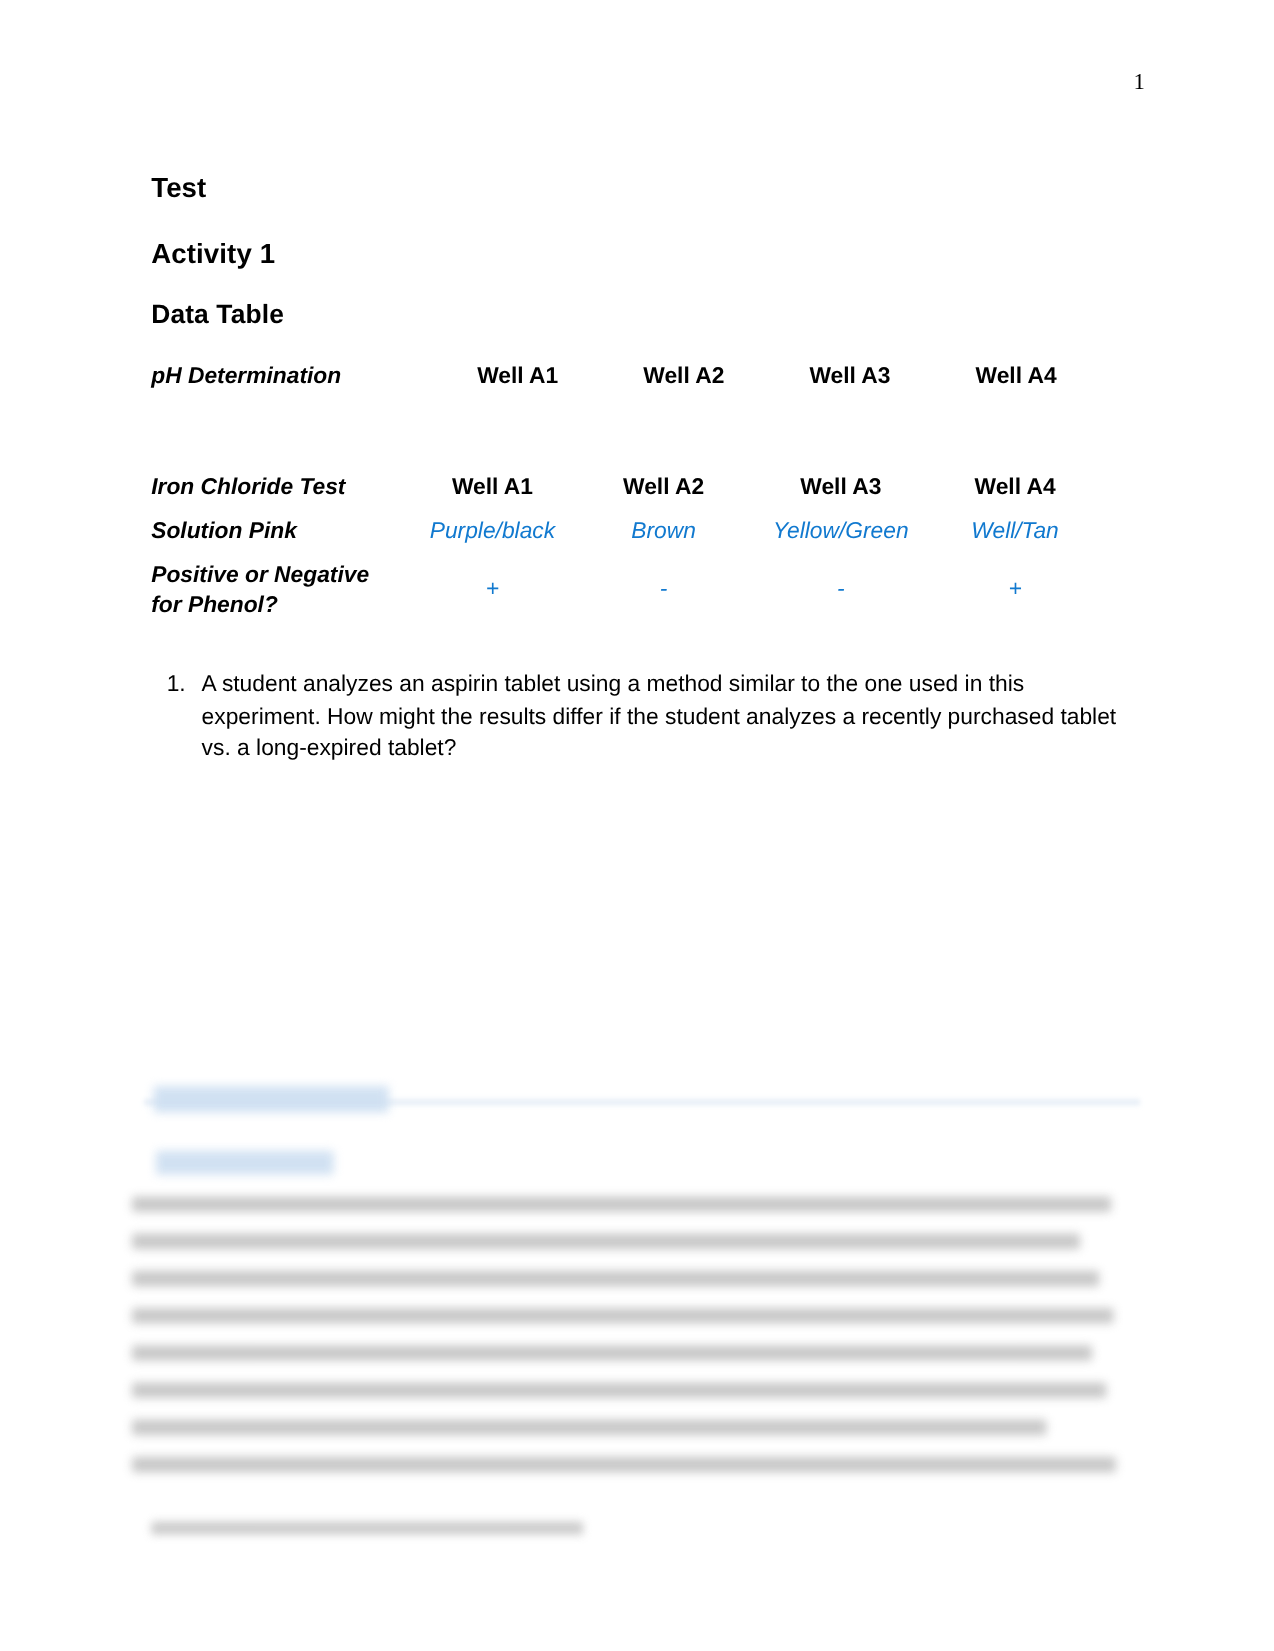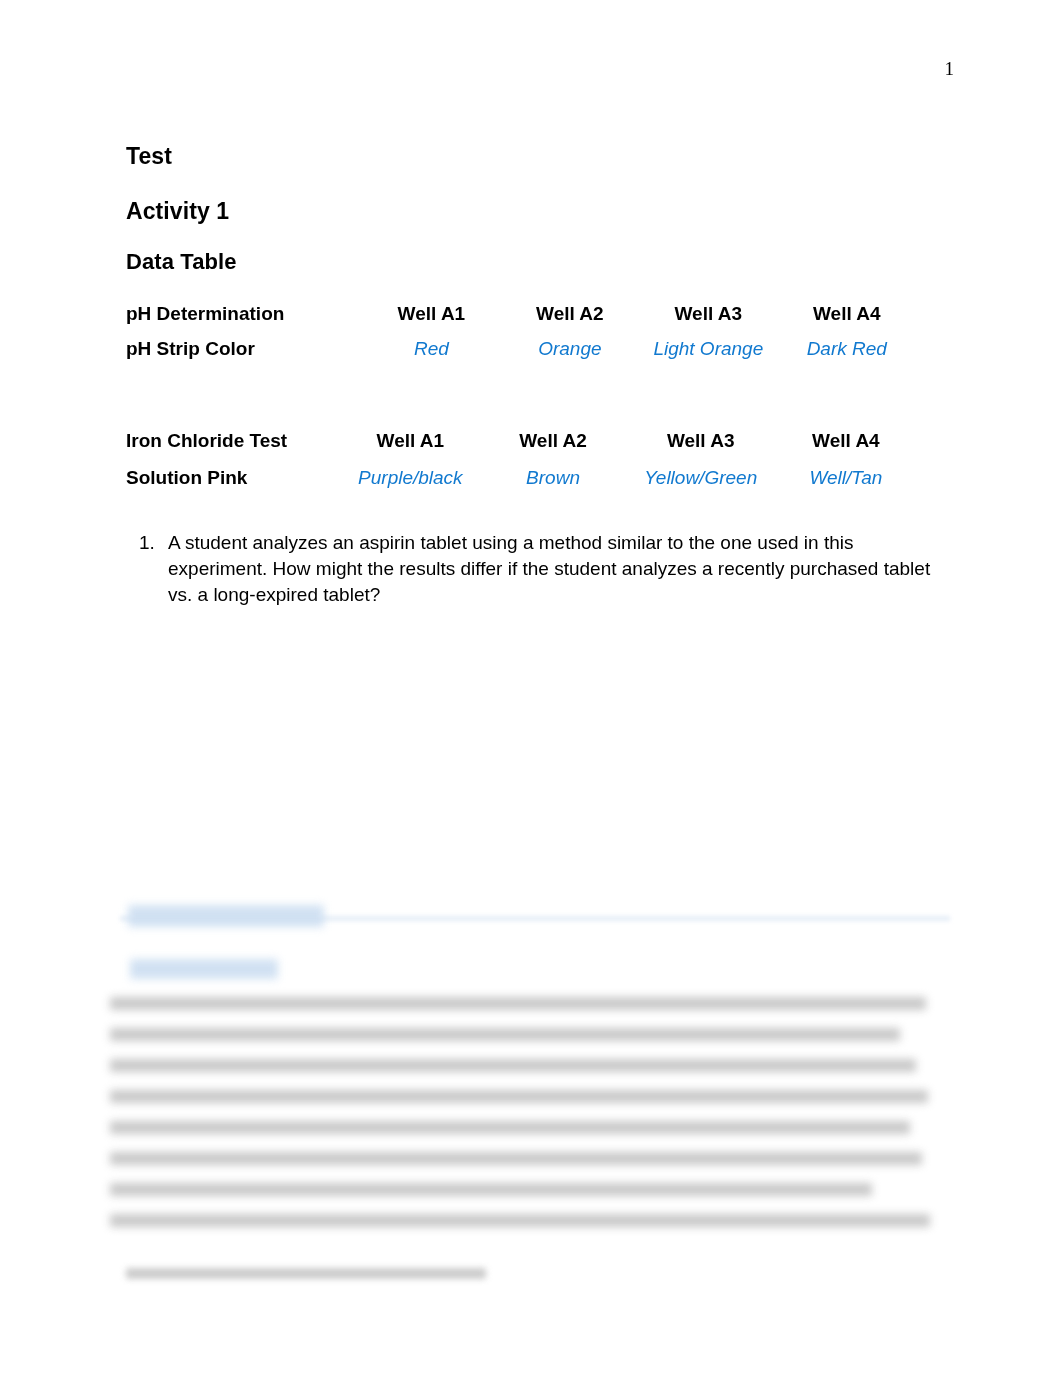--- a/index.html
+++ b/index.html
@@ -71,20 +71,21 @@
   .t2 .col-w2 { width: 145px; }
   .t2 .col-w3 { width: 150px; }
   .t2 .col-w4 { width: 140px; }
 
   .row-label {
     font-weight: bold;
     font-size: 19px;
     line-height: 1.30;
     text-align: left;
     padding: 5px 6px 5px 0 !important;
+    font-style: italic;
   }
   .col-head {
     font-weight: bold;
     font-size: 19px;
     text-align: center;
     line-height: 1.30;
     padding: 5px 2px !important;
   }
   .val {
     color: #1179cf;
@@ -192,27 +193,20 @@
           <col class="col-w">
           <col class="col-w">
       </colgroup>
       <tbody>
         <tr>
           <td class="row-label">pH Determination</td>
           <td class="col-head">Well A1</td>
           <td class="col-head">Well A2</td>
           <td class="col-head">Well A3</td>
           <td class="col-head">Well A4</td>
-        </tr>
-        <tr>
-          <td class="row-label">pH Strip Color</td>
-          <td class="val">Red</td>
-          <td class="val">Orange</td>
-          <td class="val">Light Orange</td>
-          <td class="val">Dark Red</td>
         </tr>
       </tbody>
     </table>
 
     <div class="table-gap"></div>
 
     <table class="data-table t2">
       <colgroup>
         <col class="col-label">
           <col class="col-w1">
@@ -228,20 +222,27 @@
           <td class="col-head">Well A3</td>
           <td class="col-head">Well A4</td>
         </tr>
         <tr>
           <td class="row-label">Solution Pink</td>
           <td class="val narrow">Purple/black</td>
           <td class="val">Brown</td>
           <td class="val">Yellow/Green</td>
           <td class="val">Well/Tan</td>
         </tr>
+        <tr class="tall-row">
+          <td class="row-label" style="width:170px">Positive or Negative for Phenol?</td>
+          <td class="val num">+</td>
+          <td class="val num">-</td>
+          <td class="val num">-</td>
+          <td class="val num">+</td>
+        </tr>
       </tbody>
     </table>
 
     <ol class="question-list">
       <li>A student analyzes an aspirin tablet using a method similar to the one used in this experiment. How might the results differ if the student analyzes a recently purchased tablet vs. a long-expired tablet?</li>
     </ol>
 
   </div>
 
   <div class="red-topline"></div>

